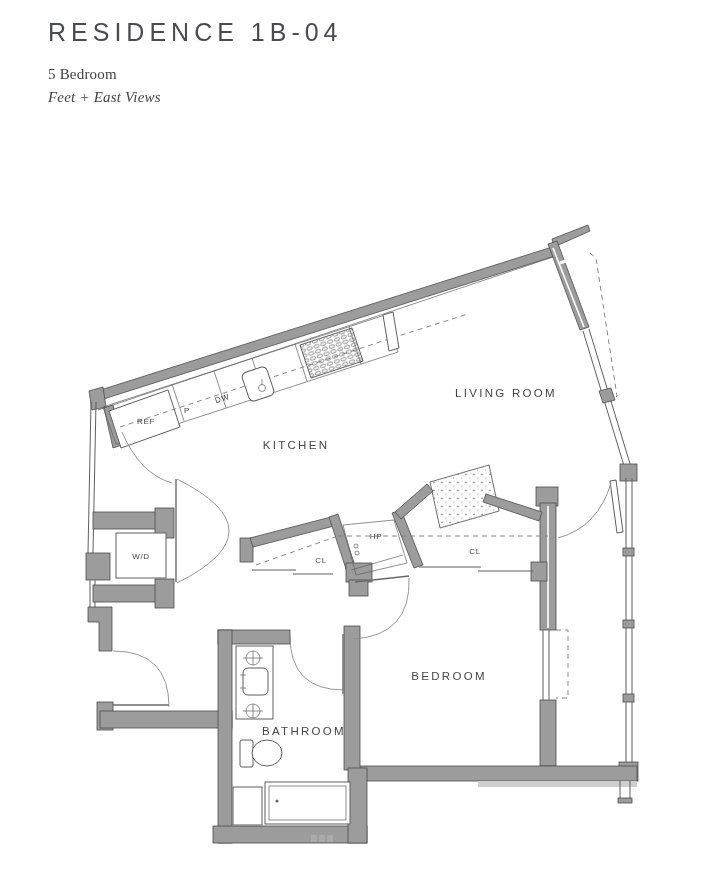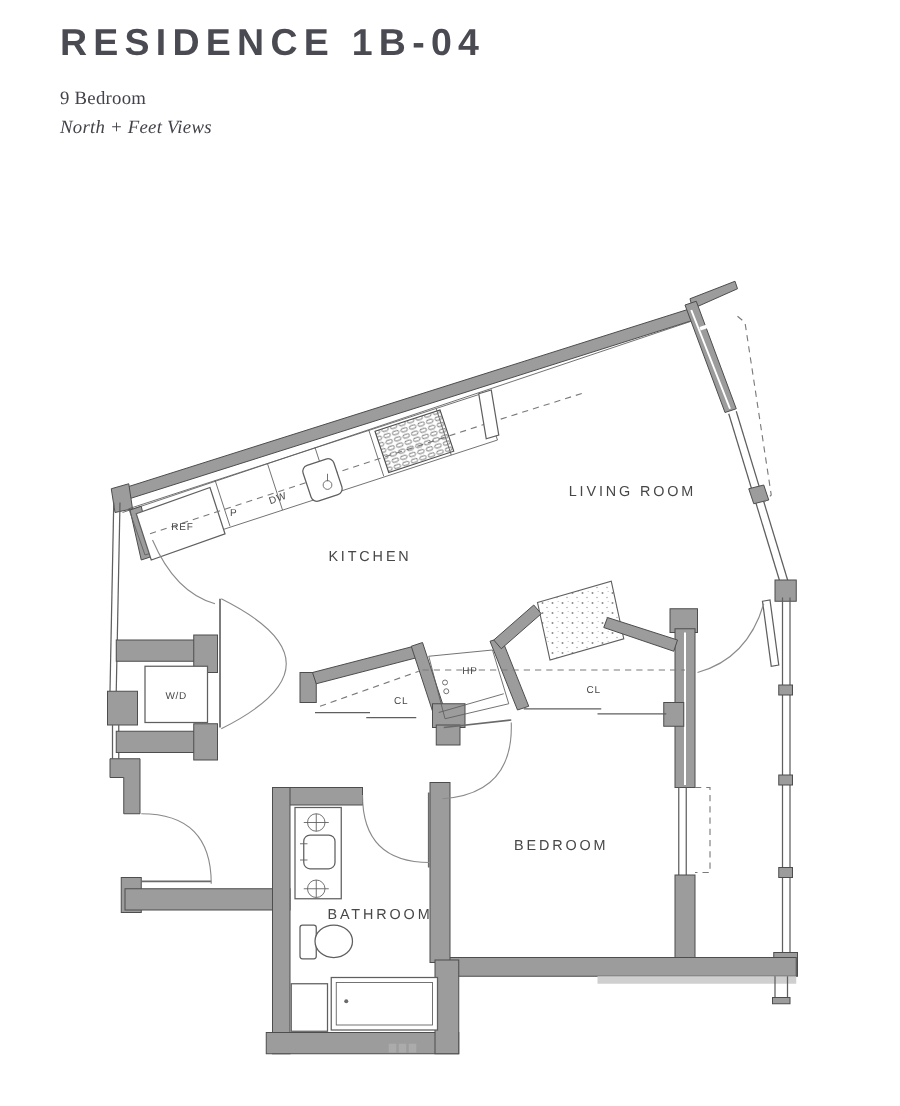--- a/index.html
+++ b/index.html
@@ -3,21 +3,21 @@
 <meta charset="utf-8">
 <style>
   :root{
     --wall-fill:#9c9c9c; --wall-stroke:#4d4d4d; --line:#5f5f5f;
     --dash:#7a7a7a; --label:#474747; --title:#4a4a52; --spec:#42424a;
   }
   html,body{margin:0;padding:0;background:#ffffff;}
   .page{width:720px;height:885px;position:relative;background:#fff;overflow:hidden;
         font-family:"Liberation Sans",sans-serif;}
   .hdr{position:absolute;left:48px;top:18px;}
-  .hdr h1{margin:0 0 16px 0;font-weight:700;font-size:30px;letter-spacing:5px;
+  .hdr h1{margin:0 0 16px 0;font-weight:400;font-size:25px;letter-spacing:5px;
           color:var(--title);font-family:"Liberation Sans",sans-serif;}
   .specs div{font-family:"Liberation Serif",serif;font-size:15px;line-height:22.5px;
              color:var(--spec);letter-spacing:.2px;}
   .specs .it{font-style:italic;}
   svg{position:absolute;left:0;top:0;}
   .wall{fill:var(--wall-fill);stroke:var(--wall-stroke);stroke-width:.8;}
   .ln{stroke:var(--line);stroke-width:1;fill:none;}
   .thin{stroke:var(--line);stroke-width:.7;fill:none;}
   .wht{stroke:#fff;stroke-width:1.6;fill:none;}
   .dsh{stroke:var(--dash);stroke-width:.9;fill:none;stroke-dasharray:5 4;}
@@ -30,22 +30,22 @@
   .tick{fill:#ababab;}
 </style>
 </head>
 <body>
 
 <div class="page">
 
   <div class="hdr">
     <h1>RESIDENCE 1B-04</h1>
     <div class="specs">
-      <div>9 Bedroom</div>
-      <div class="it">North + Feet Views</div>
+      <div>5 Bedroom</div>
+      <div class="it">Feet + East Views</div>
     </div>
   </div>
 
   <svg width="720" height="885" viewBox="0 0 720 885">
     <defs>
       <pattern id="stip" width="8" height="8" patternUnits="userSpaceOnUse">
         <circle cx="2" cy="2.4" r="0.8" fill="#8a8a8a"></circle>
         <circle cx="5.6" cy="6" r="0.6" fill="#a2a2a2"></circle>
         <circle cx="6.5" cy="1.2" r="0.45" fill="#b0b0b0"></circle>
       </pattern>

